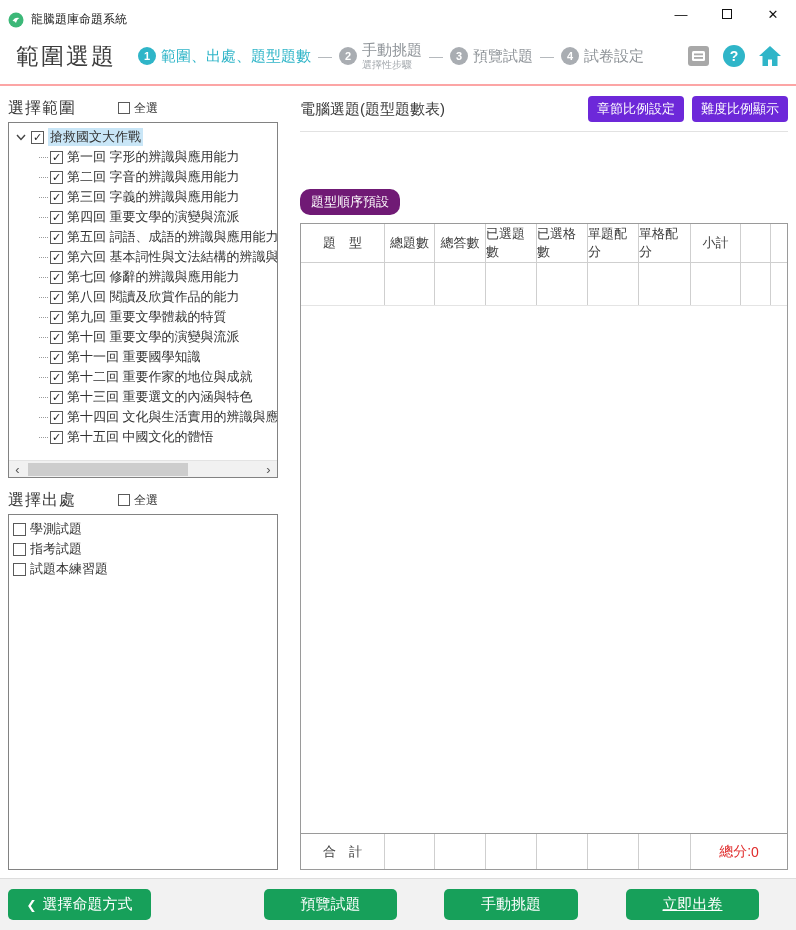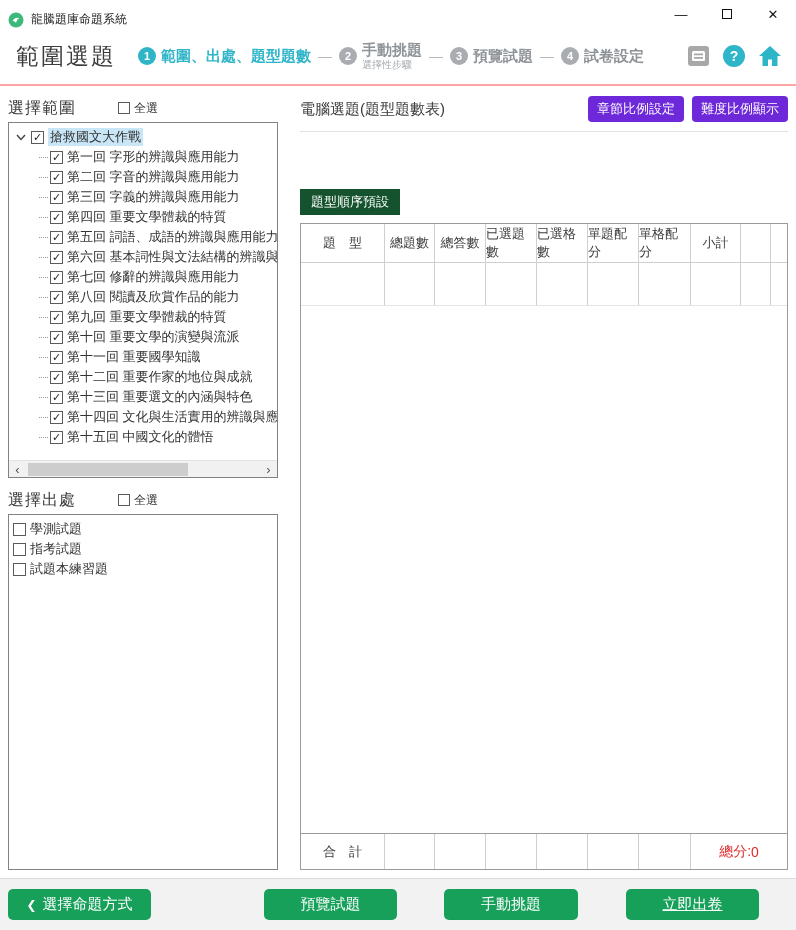--- a/index.html
+++ b/index.html
@@ -18,21 +18,21 @@
   .maxglyph { width:10px; height:10px; border:1px solid #111; }
   
   .header { height:58px; display:flex; align-items:center; border-bottom:2px solid #fca5a5; padding:0 14px 0 16px; flex:none; }
   .pagetitle { font-size:23px; color:#3c3c3c; letter-spacing:2px; }
   .steps { display:flex; align-items:center; margin-left:22px; }
   .step { display:flex; align-items:center; }
   .stepnum { width:18px; height:18px; border-radius:50%; color:#fff; font-size:11px; font-weight:bold;
              display:flex; align-items:center; justify-content:center; flex:none; margin-right:5px; }
   .step.active .stepnum { background:#2fb5c8; }
   .step.inactive .stepnum { background:#a9adb2; }
-  .steplabel { font-size:15px; font-weight:bold; }
+  .steplabel { font-size:15px; font-weight:normal; }
   .step.active .steplabel { color:#2fb5c8; }
   .step.inactive .steplabel { color:#8f9499; }
   .steptext { display:flex; flex-direction:column; line-height:1.1; }
   .stepsub { font-size:10px; color:#a3a8ad; }
   .stepdash { color:#b5b9bd; font-size:14px; margin:0 7px; }
   .hdricons { margin-left:auto; display:flex; align-items:center; gap:13px; }
   .helpbtn { width:22px; height:22px; border-radius:50%; background:#2fb5c8; color:#fff; font-size:14px; font-weight:bold;
              display:flex; align-items:center; justify-content:center; cursor:pointer; }
   
   .main { flex:1; display:flex; padding:10px 8px 8px 8px; min-height:0; }
@@ -65,21 +65,21 @@
   .srow { display:flex; align-items:center; height:20px; font-size:13px; cursor:default; }
   .srow .cb { margin-right:4px; }
   
   .rightcol { flex:1; display:flex; flex-direction:column; margin-left:22px; min-width:0; }
   .rphead { display:flex; align-items:flex-start; padding-bottom:9px; border-bottom:1px solid #e2e2e2; flex:none; }
   .rptitle { font-size:15px; color:#3a3a3a; padding-top:4px; }
   .rpbtns { margin-left:auto; display:flex; gap:8px; }
   .greenbtn { background:#6d28d9; color:#fff; border:none; border-radius:4px; font-size:13px;
               padding:4px 9px; cursor:pointer; font-family:inherit; }
   .presetrow { margin-top:57px; flex:none; }
-  .graybtn { background:#14532d; color:#fff; border:none; border-radius:0; font-size:13px;
+  .graybtn { background:#701a75; color:#fff; border:none; border-radius:10px; font-size:13px;
              padding:4px 11px; cursor:pointer; font-family:inherit; }
   .tablewrap { border:1px solid #9a9a9a; margin-top:8px; flex:1; display:flex; flex-direction:column; min-height:0; }
   .tgrid { display:grid; grid-template-columns:84px 50px 51px 51px 51px 51px 52px 50px 30px 1fr; flex:none; }
   .tcell { border-right:1px solid #cfcfcf; display:flex; align-items:center; justify-content:center;
            font-size:13px; color:#3d3d3d; }
   .tcell:last-child { border-right:none; }
   .theadrow .tcell { height:38px; }
   .theadrow { border-bottom:1px solid #cfcfcf; }
   .temptyrow .tcell { height:42px; }
   .temptyrow { border-bottom:1px solid #e4e4e4; }
@@ -193,21 +193,21 @@
             <span>第二回 字音的辨識與應用能力</span>
           </div>
         <div class="trow child">
             <span class="conn"></span>
             <span class="cb checked"></span>
             <span>第三回 字義的辨識與應用能力</span>
           </div>
         <div class="trow child">
             <span class="conn"></span>
             <span class="cb checked"></span>
-            <span>第四回 重要文學體裁的特質</span>
+            <span>第四回 重要文學的演變與流派</span>
           </div>
         <div class="trow child">
             <span class="conn"></span>
             <span class="cb checked"></span>
             <span>第五回 詞語、成語的辨識與應用能力</span>
           </div>
         <div class="trow child">
             <span class="conn"></span>
             <span class="cb checked"></span>
             <span>第六回 基本詞性與文法結構的辨識與</span>

